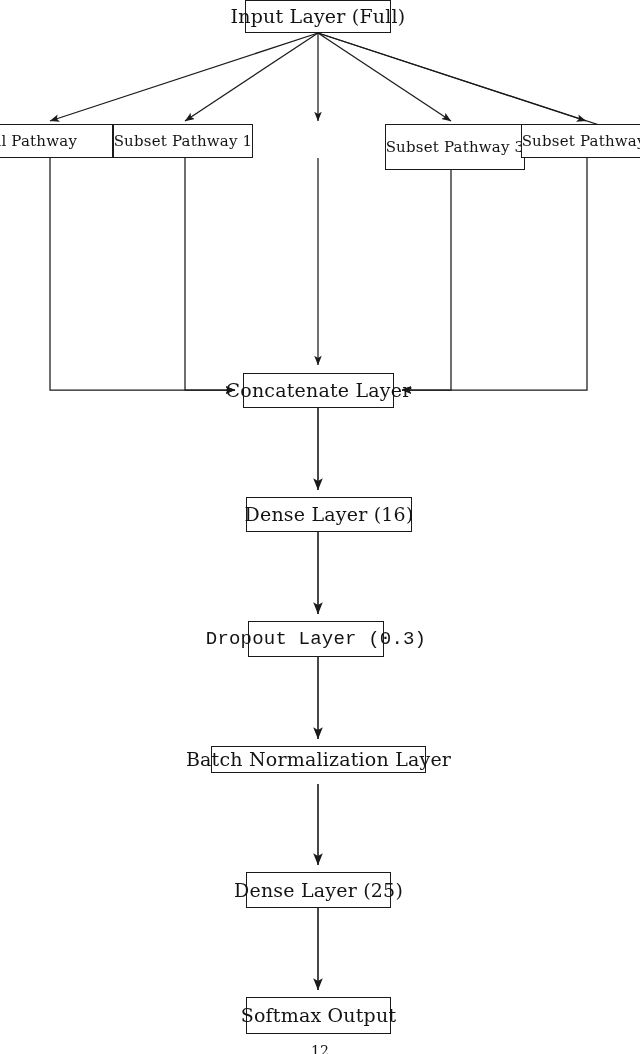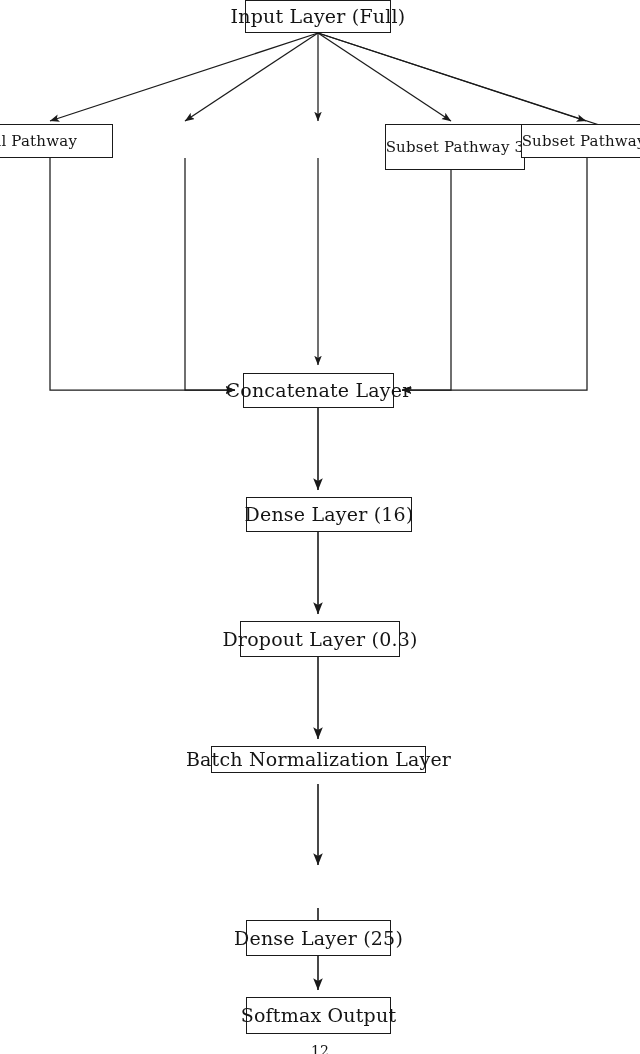--- a/index.html
+++ b/index.html
@@ -97,47 +97,50 @@
   </svg>
 
   <div class="node" style="left:245px; top:0px; width:146px; height:33px;">
     <span class="node-label">Input Layer (Full)</span>
   </div>
 
   <div class="node pathway-node" style="left:-60px; top:124px; width:173px; height:34px;">
     <span class="node-label">Full Pathway</span>
   </div>
 
+  <div class="node pathway-node" style="left:113px; top:124px; width:140px; height:34px;">
+    <span class="node-label">Subset Pathway 1</span>
+  </div>
 
 
   <div class="node pathway-node" style="left:385px; top:124px; width:140px; height:46px;">
     <span class="node-label">Subset Pathway 3</span>
   </div>
 
   <div class="node pathway-node" style="left:521px; top:124px; width:140px; height:34px;">
     <span class="node-label">Subset Pathway 4</span>
   </div>
 
   <div class="node" style="left:243px; top:373px; width:151px; height:35px;">
     <span class="node-label">Concatenate Layer</span>
   </div>
 
   <div class="node" style="left:246px; top:497px; width:166px; height:35px;">
     <span class="node-label">Dense Layer (16)</span>
   </div>
 
-  <div class="node" style="left:240px; top:621px; width:160px; height:36px;">
+  <div class="node" style="left:248px; top:621px; width:136px; height:36px;font-family:Liberation Mono, monospace;">
     <span class="node-label">Dropout Layer (0.3)</span>
   </div>
 
   <div class="node" style="left:211px; top:746px; width:215px; height:27px;">
     <span class="node-label">Batch Normalization Layer</span>
   </div>
 
-  <div class="node" style="left:246px; top:872px; width:145px; height:36px;margin-top:48px;">
+  <div class="node" style="left:246px; top:872px; width:145px; height:36px;">
     <span class="node-label">Dense Layer (25)</span>
   </div>
 
   <div class="node" style="left:246px; top:997px; width:145px; height:37px;align-items:center;">
     <span class="node-label">Softmax Output</span>
   </div>
 
   <div class="page-number" style="top:1043px;">
     <span>12</span>
   </div>

